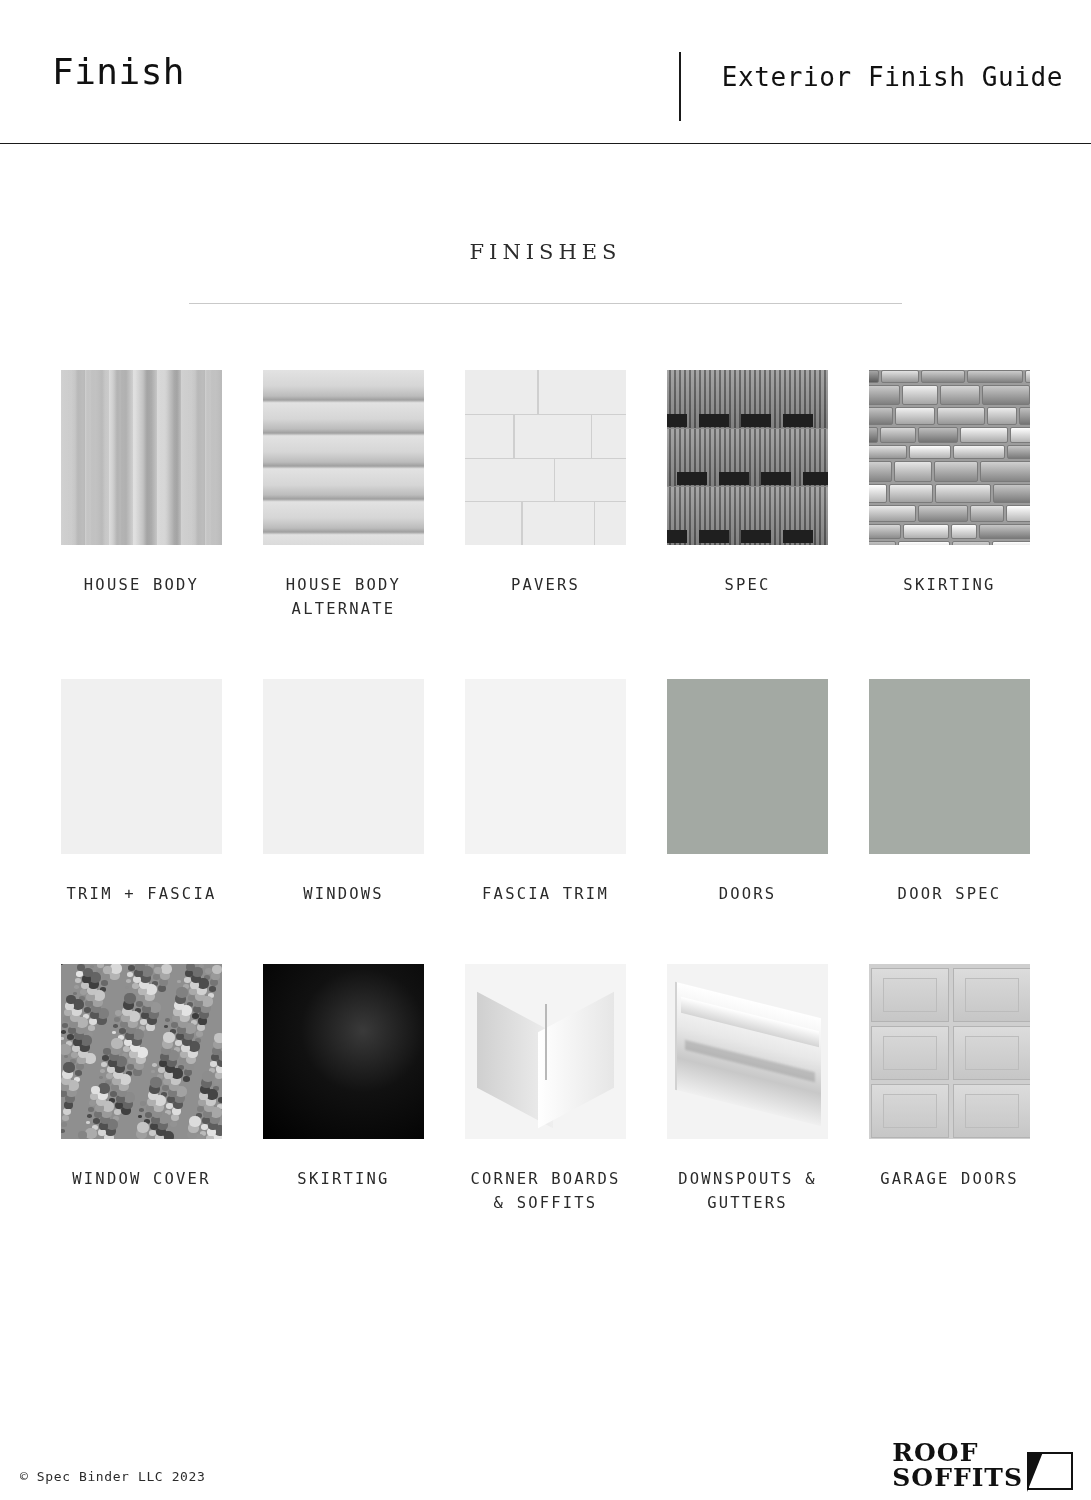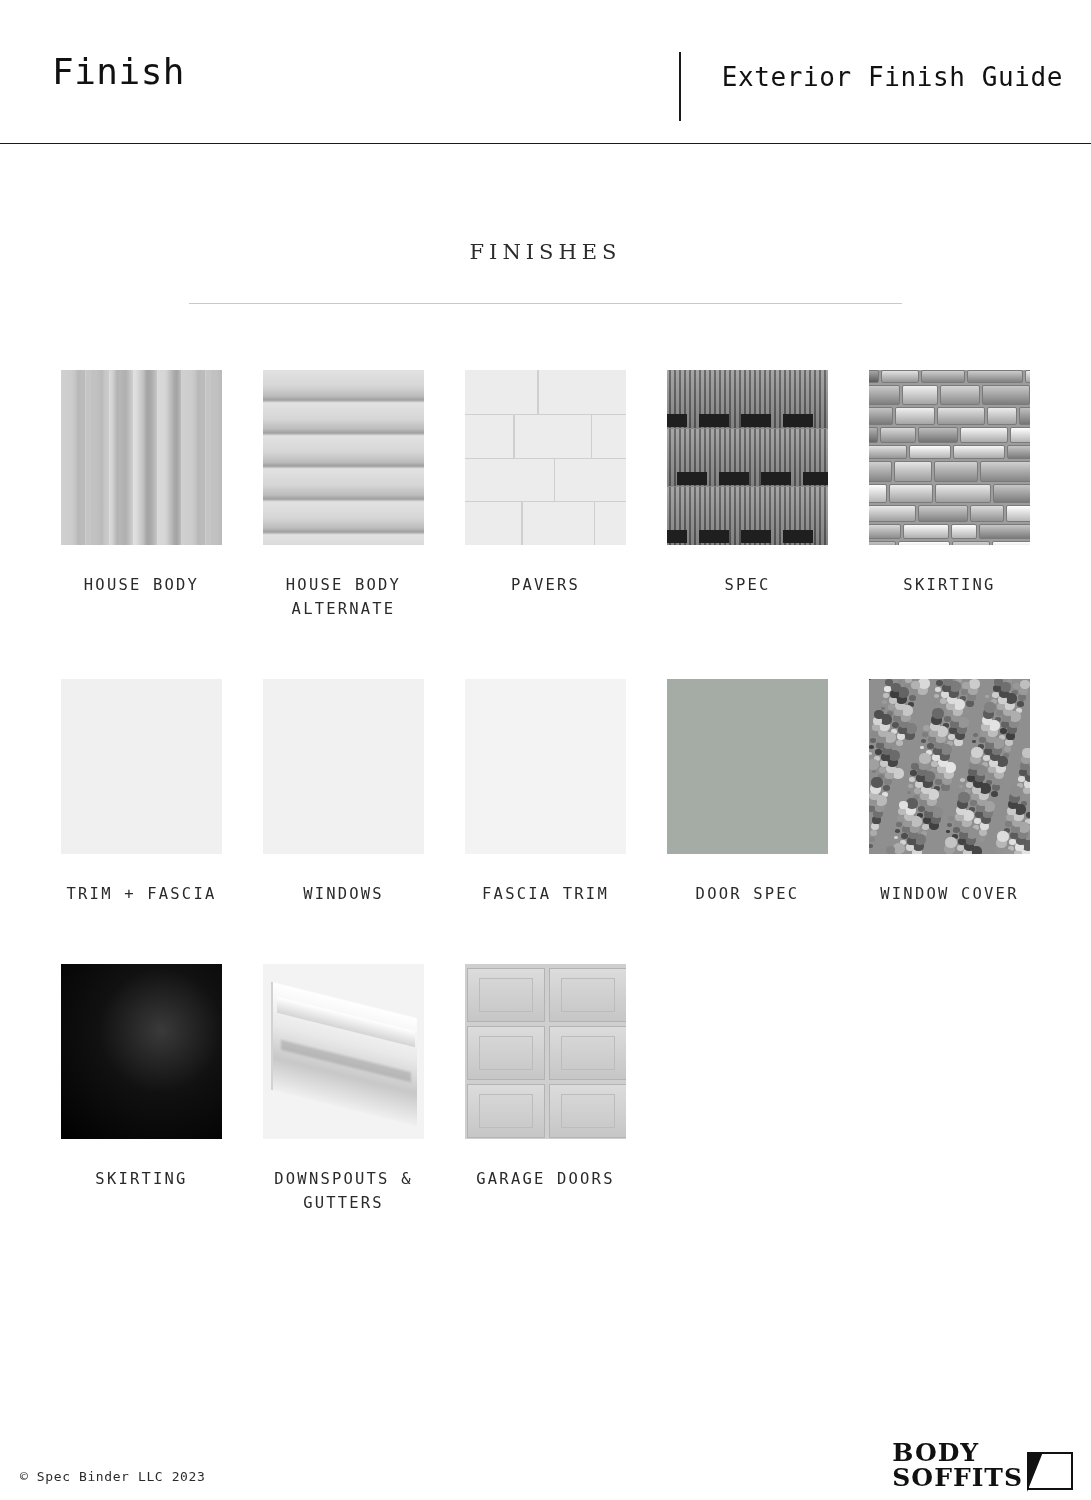--- a/index.html
+++ b/index.html
@@ -373,20 +373,24 @@
       <div class="swatch sw-flat" style="background: rgb(240, 240, 240);"></div>
       <div class="cell-label">TRIM + FASCIA</div>
     </div>
     <div class="cell">
       <div class="swatch sw-flat" style="background: rgb(241, 241, 241);"></div>
       <div class="cell-label">WINDOWS</div>
     </div>
     <div class="cell">
       <div class="swatch sw-flat" style="background: rgb(243, 243, 243);"></div>
       <div class="cell-label">FASCIA TRIM</div>
+    </div>
+    <div class="cell">
+      <div class="swatch sw-flat" style="background: rgb(163, 169, 163);"></div>
+      <div class="cell-label">DOORS</div>
     </div>
     <div class="cell">
       <div class="swatch sw-flat" style="background: rgb(165, 171, 165);"></div>
       <div class="cell-label">DOOR SPEC</div>
     </div>
     <div class="cell">
       <div class="swatch sw-gravel">
         <div class="g-dot" style="width: 4px; height: 3px; left: -2px; top: -2px; background: rgb(60, 60, 60);"></div>
         <div class="g-dot" style="width: 11px; height: 10px; left: 35px; top: 51px; background: rgb(89, 89, 89);"></div>
         <div class="g-dot" style="width: 9px; height: 8px; left: 72px; top: 104px; background: rgb(118, 118, 118);"></div>
@@ -808,20 +812,29 @@
         <div class="g-dot" style="width: 5px; height: 4px; left: 104px; top: 54px; background: rgb(112, 112, 112);"></div>
         <div class="g-dot" style="width: 12px; height: 11px; left: 141px; top: 107px; background: rgb(141, 141, 141);"></div>
       </div>
       <div class="cell-label">WINDOW COVER</div>
     </div>
     <div class="cell">
       <div class="swatch sw-black"></div>
       <div class="cell-label">SKIRTING</div>
     </div>
     <div class="cell">
+      <div class="swatch sw-corner">
+        <div class="cb-left"></div>
+        <div class="cb-right"></div>
+        <div class="cb-edge"></div>
+      </div>
+      <div class="cell-label">CORNER BOARDS
+&amp; SOFFITS</div>
+    </div>
+    <div class="cell">
       <div class="swatch sw-gutter">
         <div class="gt-body"></div>
         <div class="gt-lip"></div>
         <div class="gt-shadow"></div>
       </div>
       <div class="cell-label">DOWNSPOUTS &amp;
 GUTTERS</div>
     </div>
     <div class="cell">
       <div class="swatch sw-garage">
@@ -839,20 +852,20 @@
         <div class="gd-inner" style="left: 96px; top: 130px; width: 54px; height: 34px;"></div>
       </div>
       <div class="cell-label">GARAGE DOORS</div>
     </div>
   </div>
 
 <div class="footer">
   <div class="footer-copy">© Spec Binder LLC 2023</div>
   <div class="brand">
     <div class="brand-text">
-      <div>BODY</div>
+      <div>ROOF</div>
       <div>SOFFITS</div>
     </div>
     <div class="brand-mark">
       <div class="brand-mark-diag"></div>
     </div>
   </div>
 </div>
 
 </body></html>

